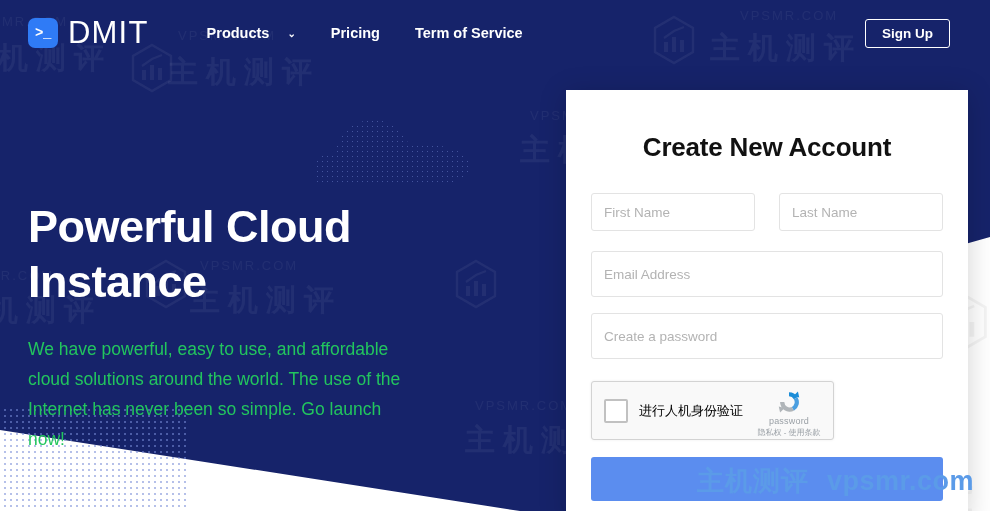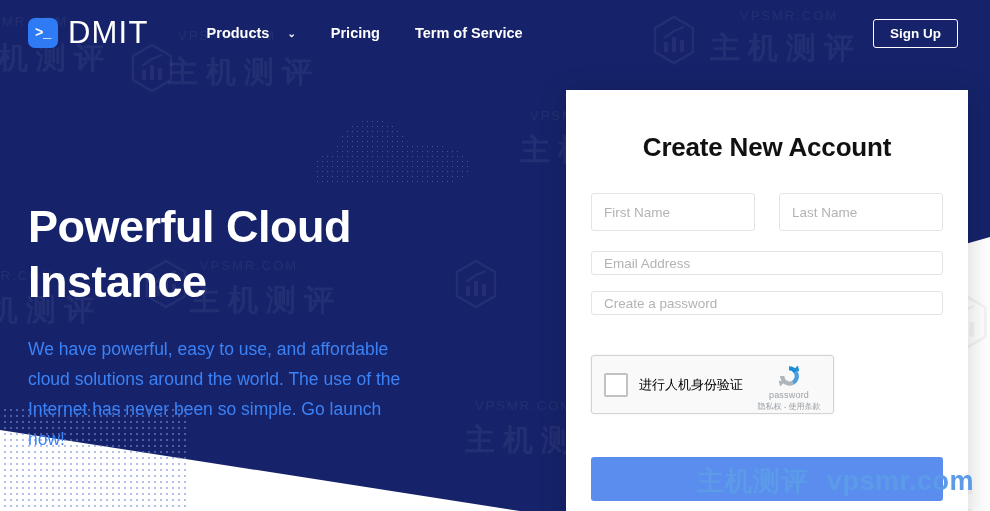--- a/index.html
+++ b/index.html
@@ -70,37 +70,37 @@
     font-size: 31px; font-weight: 400; letter-spacing: 1.2px;
   }
   .nav { display: flex; align-items: center; margin-left: 58px; gap: 35px; }
   .nav-item {
     color: #FFFFFF; font-size: 14.5px; font-weight: bold;
     display: flex; align-items: center; gap: 18px; cursor: pointer;
     white-space: nowrap;
   }
   .caret { display: inline-block; font-size: 10px; line-height: 1; transform: translateY(1px); }
   .signup-btn {
-    position: absolute; right: 32px; top: 19px;
+    position: absolute; right: 40px; top: 19px;
     padding: 6px 16px;
     border: 1.6px solid #FFFFFF; border-radius: 3px;
     background: transparent; color: #FFFFFF;
     font-size: 13.5px; font-weight: bold; cursor: pointer;
     font-family: "Liberation Sans", sans-serif;
     margin-left: 35px;
   }
 
   
   .hero { position: absolute; left: 28px; top: 200px; width: 420px; z-index: 20; }
   .hero-title {
     color: #FFFFFF; font-size: 45px; font-weight: bold;
     line-height: 1.22; letter-spacing: -0.5px;
   }
   .hero-sub {
-    margin-top: 24px; color: #3b82f6;
+    margin-top: 24px; color: #22c55e;
     font-size: 17.5px; line-height: 1.72; max-width: 380px;
   }
 
   
   .card {
     position: absolute; left: 566px; top: 90px;
     width: 402px; height: 430px;
     background: #FFFFFF;
     box-shadow: 0 3px 26px rgba(0,0,0,0.18);
     z-index: 25;
@@ -113,27 +113,27 @@
     letter-spacing: -0.2px;
   }
   .row { display: flex; gap: 24px; margin-top: 30px; }
   .field {
     height: 38px; border: 1px solid #E3E3E3; border-radius: 3px;
     background: #fff; width: 100%;
     padding: 0 12px; font-size: 13.5px; color: #333;
     font-family: "Liberation Sans", sans-serif; outline: none;
   }
   .field::placeholder { color: #B3B3B3; }
-  .field-lg { height: 24px; }
+  .field-lg { height: 46px; }
   .mt16 { margin-top: 16px; }
   .mt20 { margin-top: 20px; }
 
   
   .recaptcha {
-    margin-top: 40px;
+    margin-top: 22px;
     width: 243px; height: 59px;
     border: 1px solid #D3D3D3; border-radius: 3px;
     background: #F9F9F9;
     display: flex; align-items: center;
     position: relative;
     box-shadow: 0 0 3px rgba(0,0,0,0.07);
   }
   .rc-check {
     width: 24px; height: 24px; margin-left: 12px;
     border: 2px solid #C1C1C1; border-radius: 2px; background: #fff;

